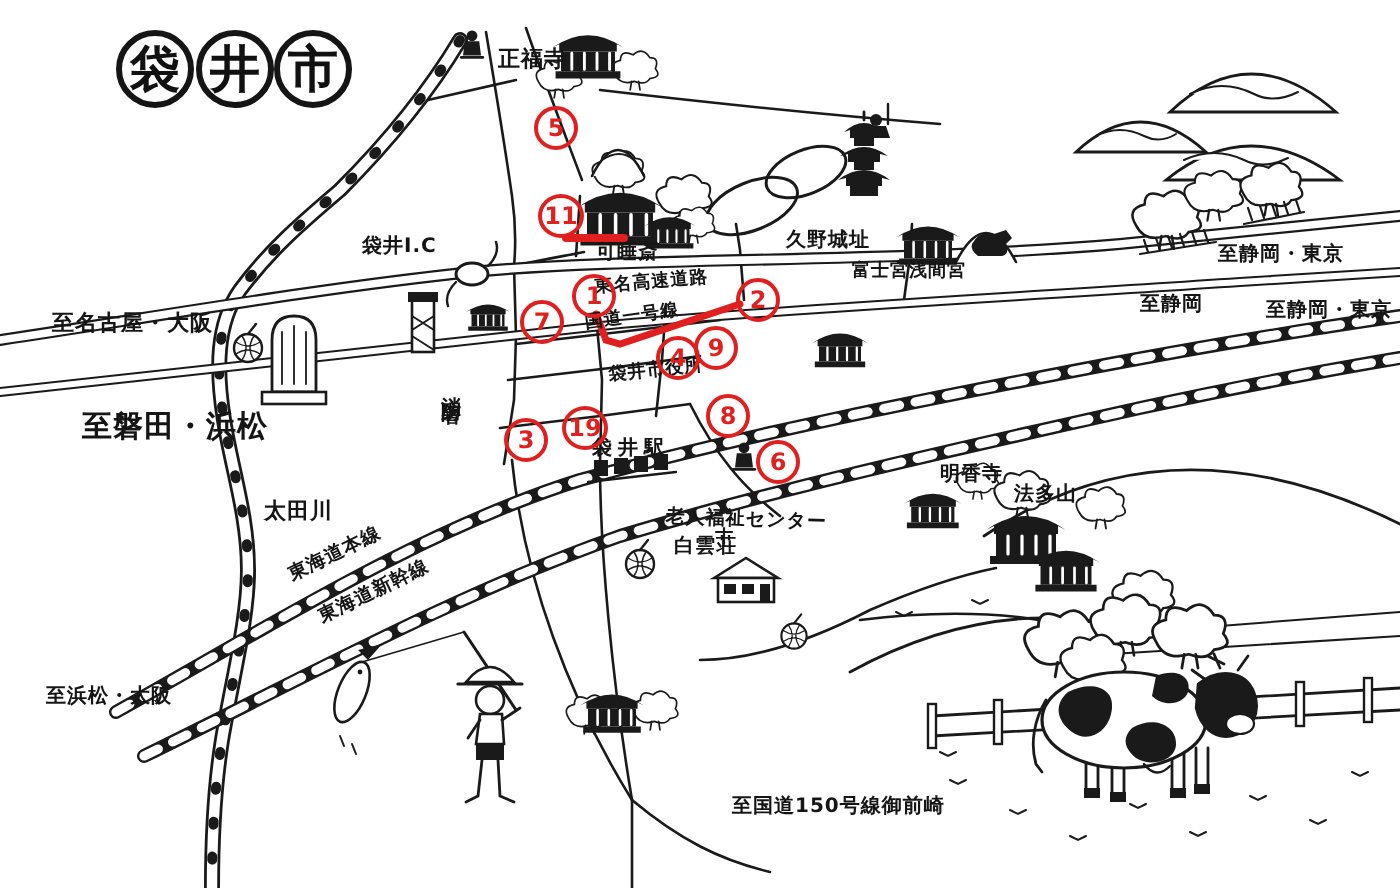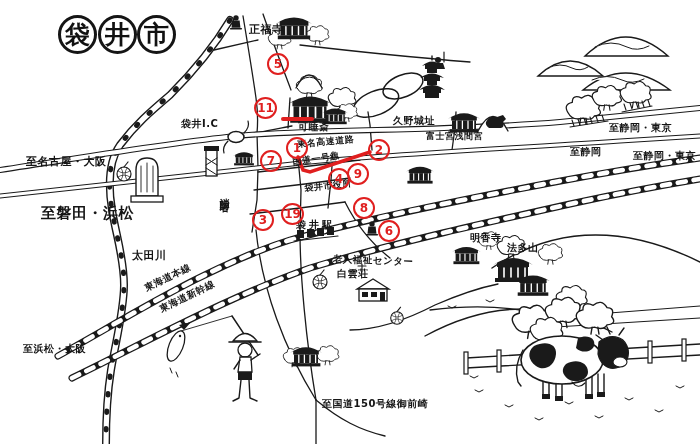--- a/index.html
+++ b/index.html
@@ -272,44 +272,44 @@
   <div class="tc" style="left:137px;top:15px;">
       <span>市</span>
     </div>
 
   <div class="lbl" style="left:249px;top:24px;font-size:11px;">正福寺</div>
   <div class="lbl" style="left:181px;top:119px;font-size:10px;">袋井I.C</div>
   <div class="lbl" style="left:298px;top:122px;font-size:10px;">可睡斎</div>
   <div class="lbl" style="left:377px;top:116px;font-size:10px;margin-left:16px;">久野城址</div>
   <div class="lbl" style="left:426px;top:132px;font-size:9px;">富士宮浅間宮</div>
   <div class="lbl" style="left:609px;top:123px;font-size:10px;">至静岡・東京</div>
-  <div class="lbl" style="left:570px;top:148px;font-size:10px;font-family:Liberation Mono, monospace;">至静岡</div>
+  <div class="lbl" style="left:570px;top:148px;font-size:10px;">至静岡</div>
   <div class="lbl" style="left:633px;top:151px;font-size:10px;">至静岡・東京</div>
   <div class="lbl" style="left:26px;top:156px;font-size:11px;">至名古屋・大阪</div>
   <div class="lbl" style="left:41px;top:206px;font-size:15px;">至磐田・浜松</div>
   <div class="lbl vert" style="left:219px;top:190px;font-size:10px;">消防署</div>
   <div class="lbl" style="left:132px;top:250px;font-size:11px;">太田川</div>
   <div class="lbl" style="left:297px;top:140px;font-size:9px;transform:rotate(-5deg);">東名高速道路</div>
   <div class="lbl" style="left:292px;top:158px;font-size:9px;transform:rotate(-8deg);">国道一号線</div>
   <div class="lbl" style="left:304px;top:184px;font-size:9px;transform:rotate(-6deg);">袋井市役所</div>
   <div class="lbl" style="left:296px;top:220px;font-size:10px;letter-spacing:3px;">袋井駅</div>
   <div class="lbl" style="left:426px;top:233px;font-size:10px;margin-left:44px;">明香寺</div>
   <div class="lbl" style="left:507px;top:243px;font-size:10px;">法多山</div>
   <div class="lbl" style="left:333px;top:254px;font-size:9.5px;transform:rotate(2deg);">老人福祉センター</div>
   <div class="lbl" style="left:337px;top:269px;font-size:10px;">白雲荘</div>
   <div class="lbl" style="left:143px;top:284px;font-size:9.5px;transform:rotate(-26deg);">東海道本線</div>
   <div class="lbl" style="left:158px;top:305px;font-size:9.5px;transform:rotate(-26deg);">東海道新幹線</div>
   <div class="lbl" style="left:23px;top:344px;font-size:10px;">至浜松・大阪</div>
-  <div class="lbl" style="left:322px;top:399px;font-size:10px;">至国道150号線御前崎</div>
+  <div class="lbl" style="left:322px;top:399px;font-size:10px;padding-left:44px;">至国道150号線御前崎</div>
 
   <div class="marker" style="left:286px;top:137px;">1</div>
   <div class="marker" style="left:368px;top:139px;">2</div>
   <div class="marker" style="left:252px;top:209px;">3</div>
   <div class="marker" style="left:328px;top:168px;">4</div>
   <div class="marker" style="left:267px;top:53px;">5</div>
   <div class="marker" style="left:378px;top:220px;">6</div>
   <div class="marker" style="left:260px;top:150px;">7</div>
   <div class="marker" style="left:353px;top:197px;">8</div>
   <div class="marker" style="left:347px;top:163px;">9</div>
   <div class="marker" style="left:281px;top:203px;width:23px;">19</div>
-  <div class="marker" style="left:254px;top:97px;width:23px;text-align:right;">11</div>
+  <div class="marker" style="left:269px;top:97px;width:23px;text-align:right;">11</div>
 
 </div>
 
 </body></html>

